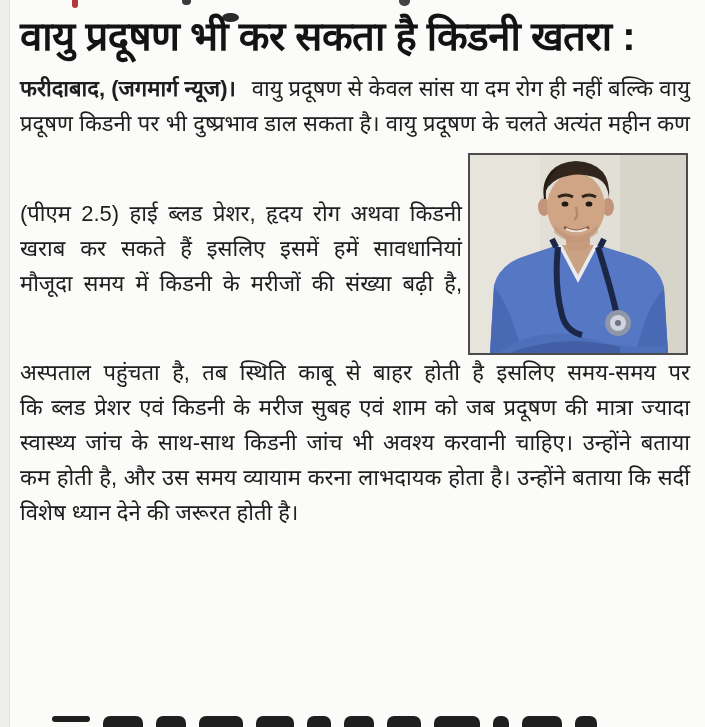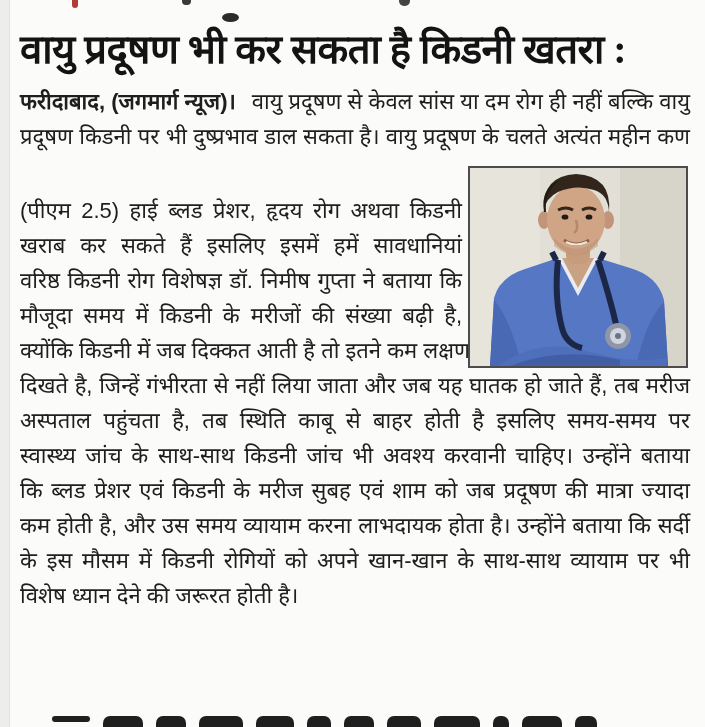--- a/index.html
+++ b/index.html
@@ -16,37 +16,36 @@
   
   .frag{position:absolute;top:0;}
   .frag-red{left:72px;width:6px;height:8px;background:#b43a36;border-radius:0 0 3px 3px;}
   .frag-a{left:182px;width:9px;height:5px;background:#3a3a3a;border-radius:0 0 4px 4px;}
   .frag-b{left:222px;top:13px;width:17px;height:9px;background:#2b2b2b;border-radius:50%;}
   .frag-c{left:399px;width:11px;height:6px;background:#444;border-radius:0 0 5px 5px;}
 
   .content{position:absolute;left:20px;top:0;width:670px;}
 
   .headline{
-    margin-top:21px;
+    margin-top:8px;
     font-size:40px;line-height:57px;font-weight:bold;color:#131313;
     letter-spacing:-0.5px;
-    font-family:Liberation Serif, serif;
   }
   .headline div{white-space:nowrap;}
 
   .bodytext{font-size:22px;color:#1e1e1e;}
   .line{
     line-height:35px;white-space:nowrap;
     text-align:justify;text-align-last:justify;
   }
   .intro{margin-top:6px;}
   .intro .line{display:flex;justify-content:space-between;}
   .dateline{font-weight:bold;}
 
-  .wrap-row{display:flex;align-items:flex-end;}
+  .wrap-row{display:flex;align-items:center;}
   .wrap-col{width:442px;flex:0 0 442px;}
 
   .photo-fig{
     margin:12px 2px 0 auto;padding:0;
     width:216px;height:198px;
     border:2px solid #4c4c4c;background:#e4e1d9;
     overflow:hidden;flex:0 0 auto;
   }
   .photo-fig svg{display:block;}
 
@@ -85,23 +84,21 @@
       <span class="dateline">फरीदाबाद, (जगमार्ग न्यूज)।</span>
       <span>वायु प्रदूषण से केवल सांस या दम रोग ही नहीं बल्कि वायु</span>
     </div>
     <div class="line" style="display:block">प्रदूषण किडनी पर भी दुष्प्रभाव डाल सकता है। वायु प्रदूषण के चलते अत्यंत महीन कण</div>
   </div>
 
   <div class="wrap-row">
     <div class="bodytext wrap-col">
         <div class="line">(पीएम 2.5) हाई ब्लड प्रेशर, हृदय रोग अथवा किडनी</div>
         <div class="line">खराब कर सकते हैं इसलिए इसमें हमें सावधानियां</div>
-        <div class="line">वरिष्ठ किडनी रोग विशेषज्ञ डॉ. निमीष गुप्ता ने बताया कि</div>
         <div class="line">मौजूदा समय में किडनी के मरीजों की संख्या बढ़ी है,</div>
-        <div class="line">क्योंकि किडनी में जब दिक्कत आती है तो इतने कम लक्षण</div>
       </div>
 
     <figure class="photo-fig">
       <svg width="216" height="198" viewBox="0 0 216 198" xmlns="http://www.w3.org/2000/svg">
 
         <rect x="0" y="0" width="216" height="198" fill="#e2dfd6"></rect>
         <rect x="150" y="0" width="66" height="198" fill="#d7d4ca"></rect>
         <rect x="0" y="0" width="70" height="198" fill="#e7e4dc"></rect>
 
         <path d="M20 198 L24 130 Q30 108 58 100 L88 90 L128 90 L160 100 Q188 108 194 132 L198 198 Z" fill="#5577c4"></path>
@@ -138,26 +135,24 @@
         <circle cx="148" cy="168" r="13" fill="#8e96a8"></circle>
         <circle cx="148" cy="168" r="8" fill="#cfd4dd"></circle>
         <circle cx="148" cy="168" r="3" fill="#6b7386"></circle>
         <path d="M86 92 L82 84" stroke="#1c2747" stroke-width="6"></path>
         <path d="M130 92 L134 84" stroke="#1c2747" stroke-width="6"></path>
       </svg>
     </figure>
   </div>
 
   <div class="bodytext full-col">
-      <div class="line">दिखते है, जिन्हें गंभीरता से नहीं लिया जाता और जब यह घातक हो जाते हैं, तब मरीज</div>
       <div class="line">अस्पताल पहुंचता है, तब स्थिति काबू से बाहर होती है इसलिए समय-समय पर</div>
+      <div class="line">कि ब्लड प्रेशर एवं किडनी के मरीज सुबह एवं शाम को जब प्रदूषण की मात्रा ज्यादा</div>
       <div class="line">स्वास्थ्य जांच के साथ-साथ किडनी जांच भी अवश्य करवानी चाहिए। उन्होंने बताया</div>
-      <div class="line">कि ब्लड प्रेशर एवं किडनी के मरीज सुबह एवं शाम को जब प्रदूषण की मात्रा ज्यादा</div>
       <div class="line">कम होती है, और उस समय व्यायाम करना लाभदायक होता है। उन्होंने बताया कि सर्दी</div>
-      <div class="line">के इस मौसम में किडनी रोगियों को अपने खान-खान के साथ-साथ व्यायाम पर भी</div>
       <div class="line">विशेष ध्यान देने की जरूरत होती है।</div>
     </div>
 
 </div>
 
 <div class="next-headline">
   <div class="blob b1"></div>
   <div class="blob b2"></div>
   <div class="blob b3"></div>
   <div class="blob b4"></div>

